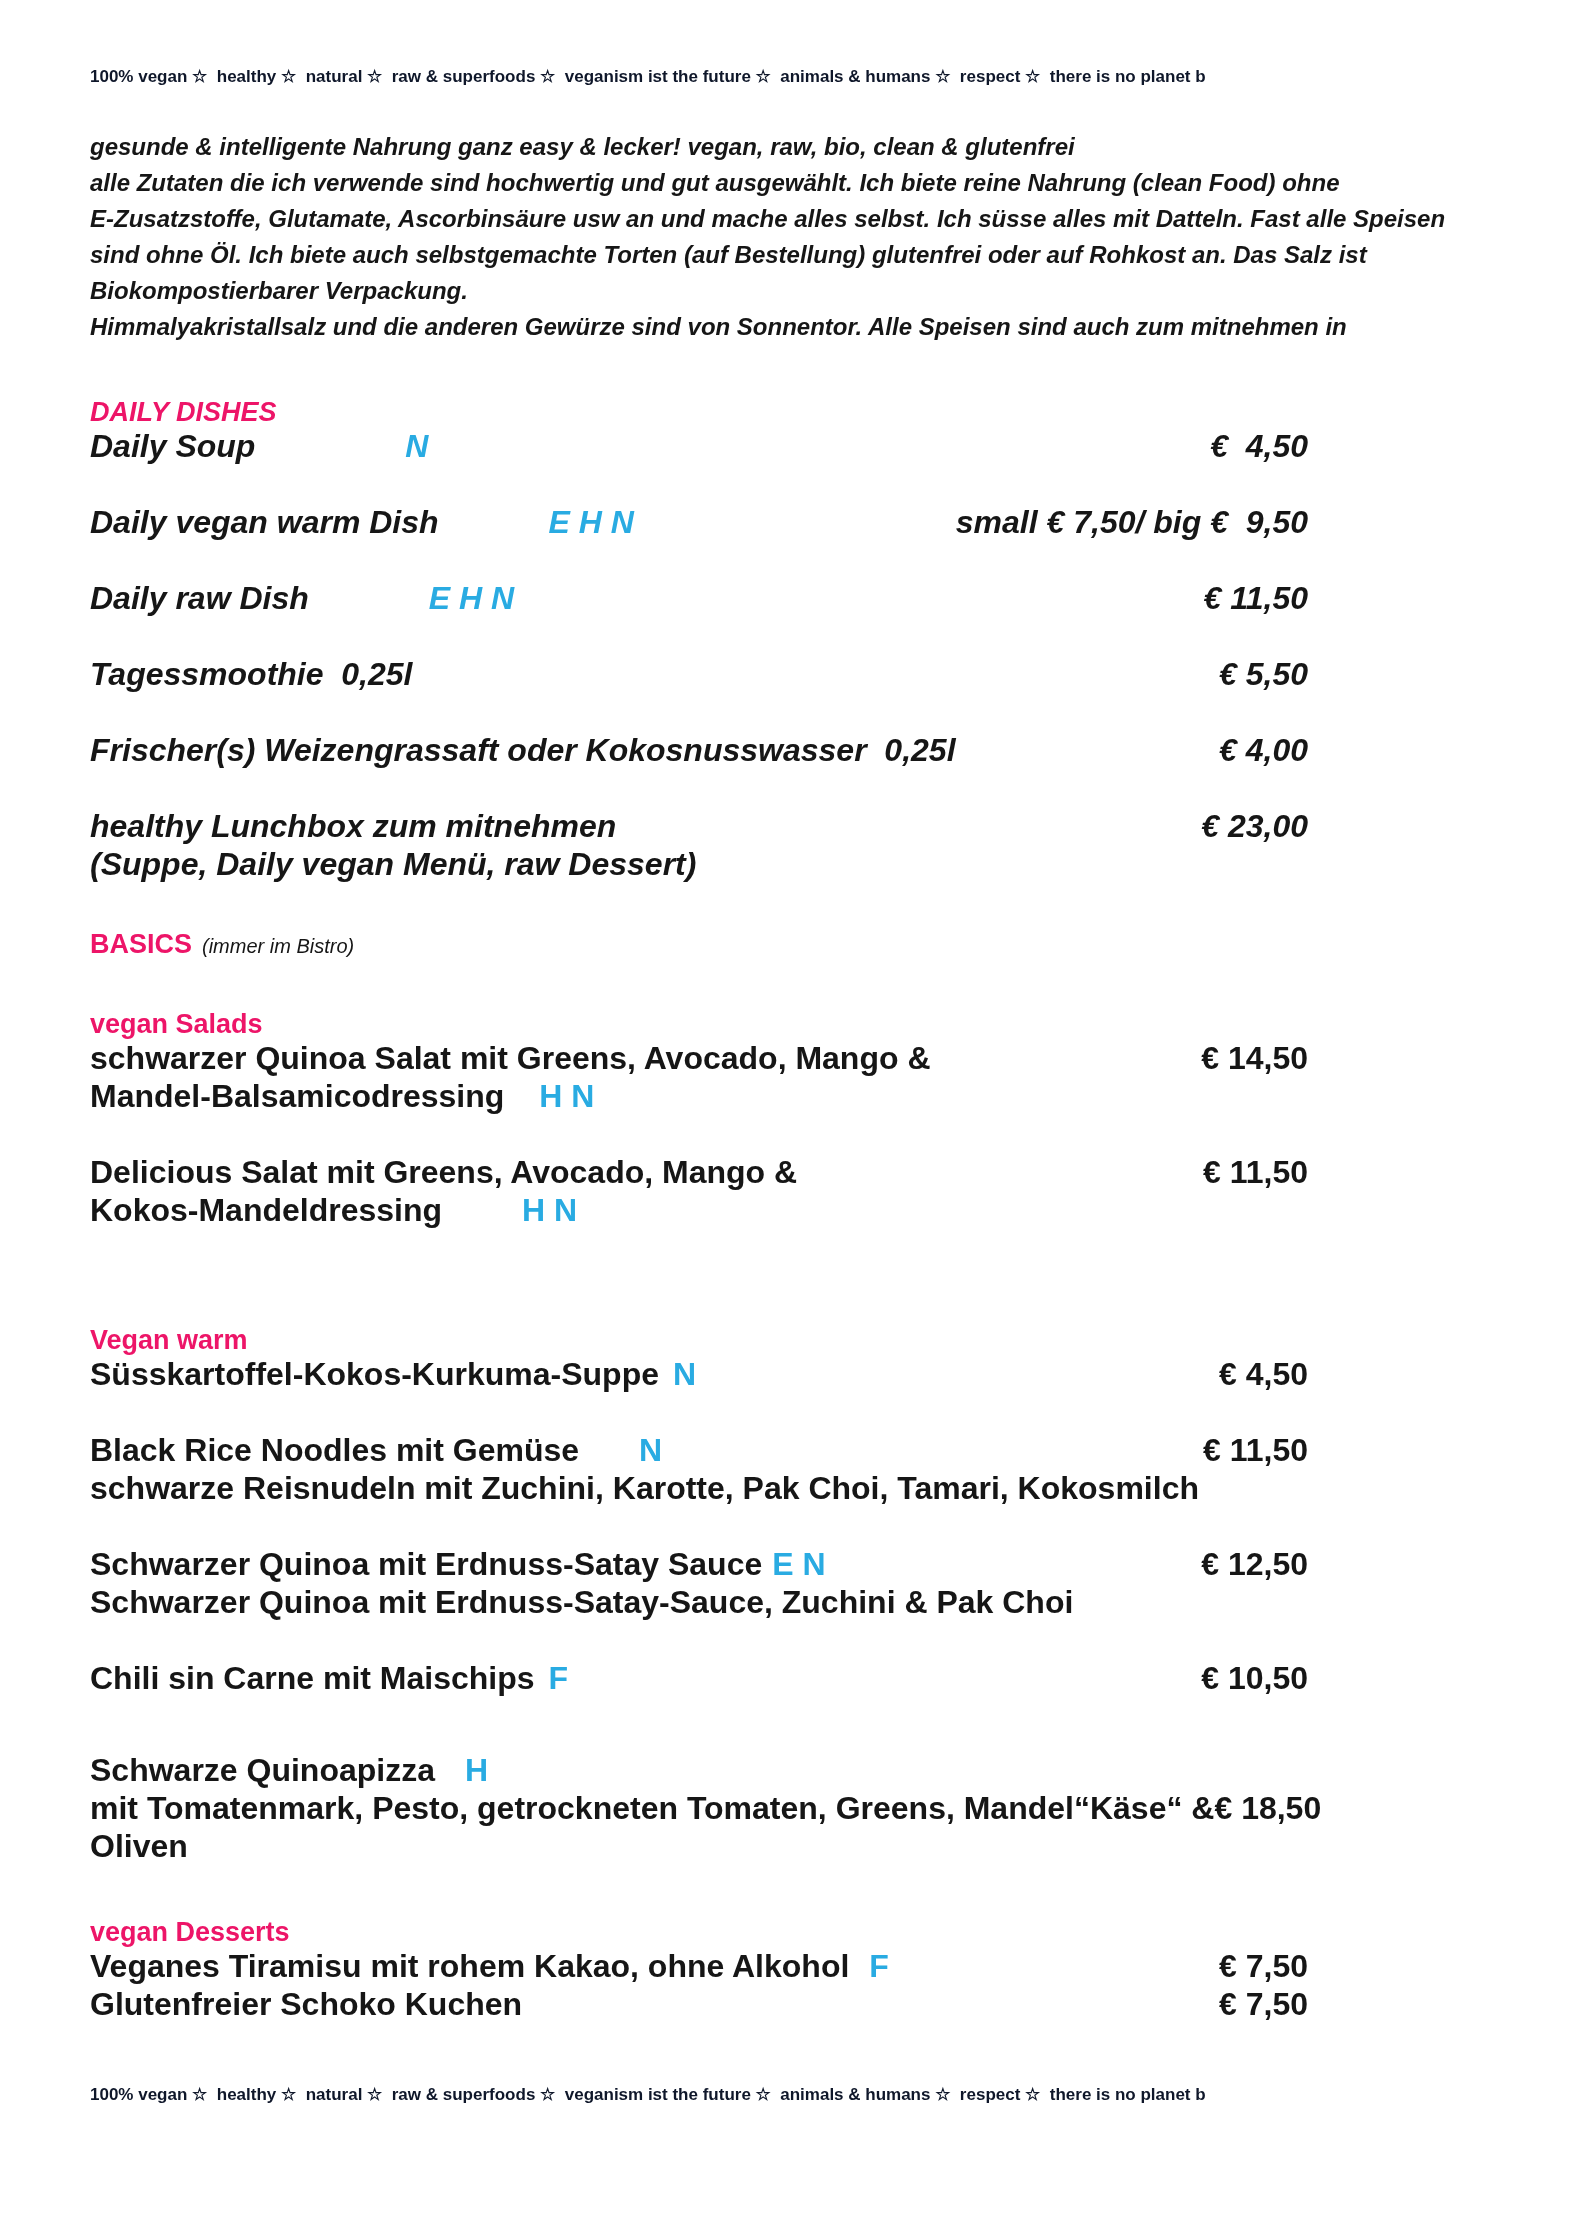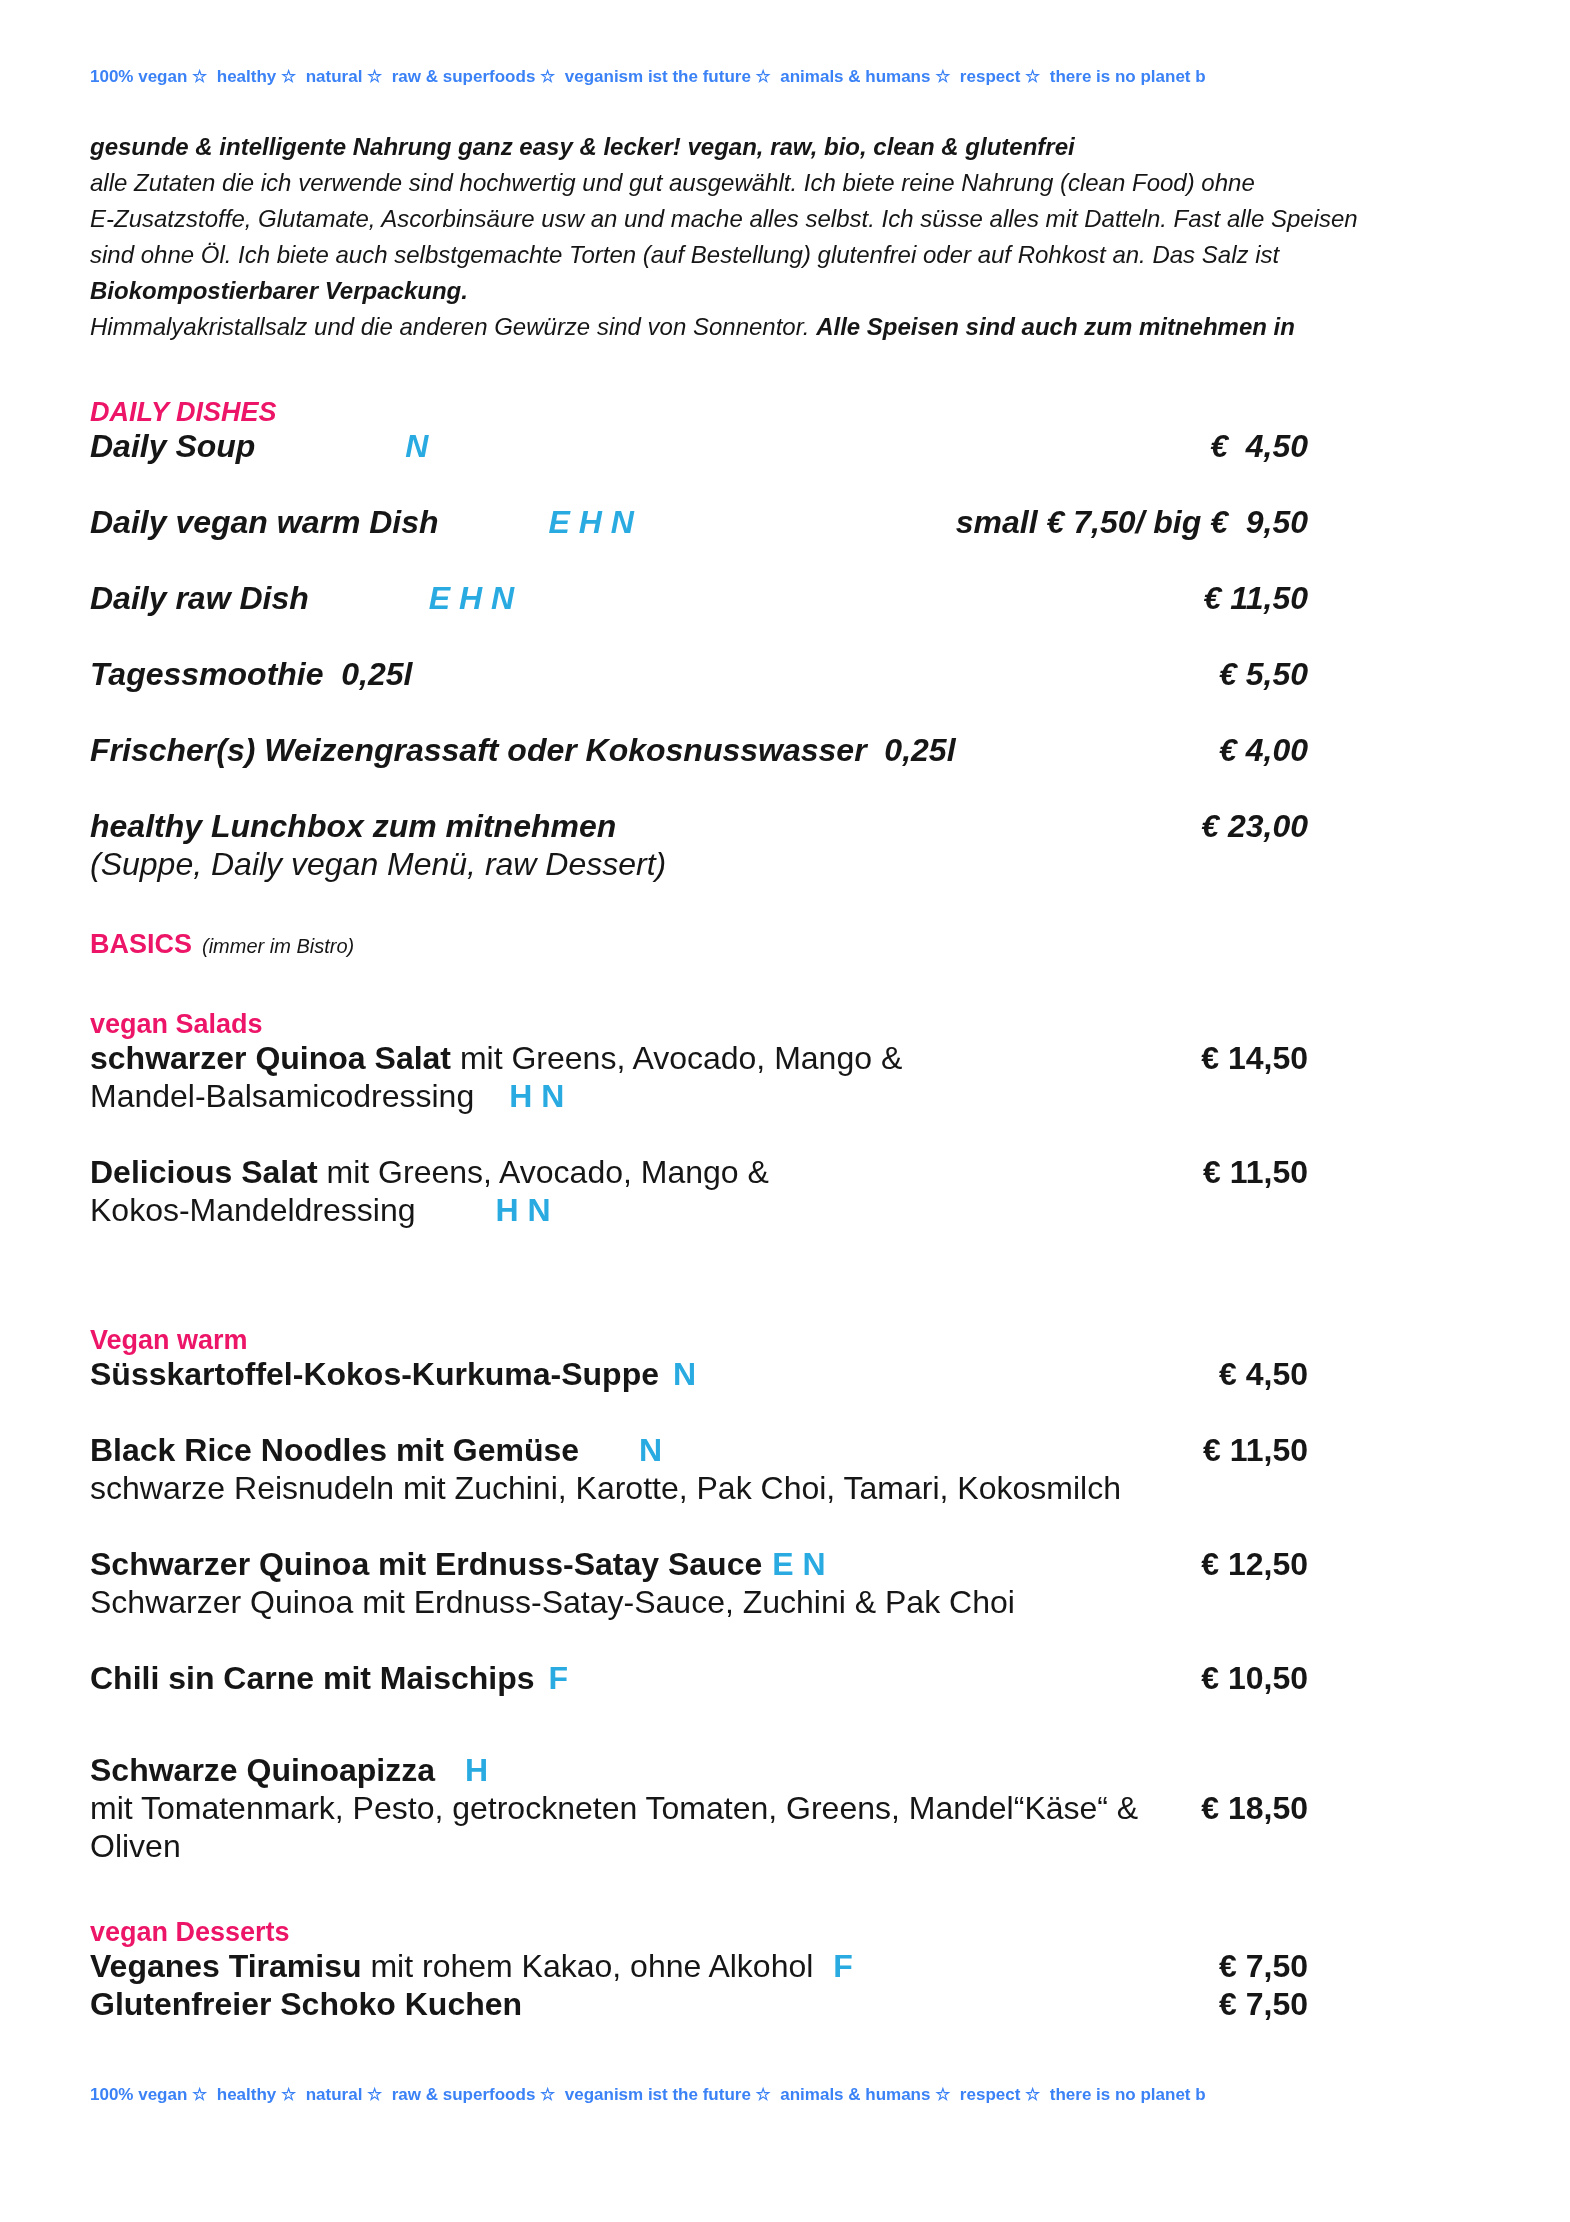--- a/index.html
+++ b/index.html
@@ -2,41 +2,41 @@
 <html><head>
 <meta charset="utf-8">
 <style>
   html,body{margin:0;padding:0;}
   body{
     width:1570px;height:2222px;background:#ffffff;color:#161616;
     font-family:"Liberation Sans",sans-serif;overflow:hidden;
   }
   .page{box-sizing:border-box;width:1570px;height:2222px;padding:67px 90px 0 90px;}
   .banner{
-    font-size:17px;font-weight:700;color:#3b82f6;
+    font-size:17px;font-weight:700;color:#0f172a;
     height:20px;line-height:20px;white-space:pre;
   }
   .footer-banner{margin-top:62px;}
   .intro{margin-top:42px;font-size:24px;font-style:italic;}
   .intro-line{height:36px;line-height:36px;white-space:pre;}
   .heading{
     height:30px;line-height:30px;font-size:27px;font-weight:700;
     color:#ED1568;display:flex;align-items:baseline;white-space:pre;
   }
   .h-italic .heading-text{font-style:italic;}
   .heading-suffix{
     color:#161616;font-weight:400;font-style:italic;font-size:20px;margin-left:10px;
   }
   .line{
     display:flex;align-items:baseline;height:38px;line-height:38px;
     font-size:32px;white-space:pre;
   }
   .sec-italic .line{font-style:italic;}
   .seg-b{font-weight:700;}
-  .seg-r{font-weight:400;}
+  .seg-r{font-weight:700;}
   .seg-tag{color:#29ABE2;font-weight:700;}
   .price{margin-left:auto;margin-right:172px;font-weight:700;}
   .gap{height:38px;}
 </style>
 </head>
 <body>
 
 <div class="page">
   <div class="banner">100% vegan ☆  healthy ☆  natural ☆  raw &amp; superfoods ☆  veganism ist the future ☆  animals &amp; humans ☆  respect ☆  there is no planet b</div>
   <div class="intro">

